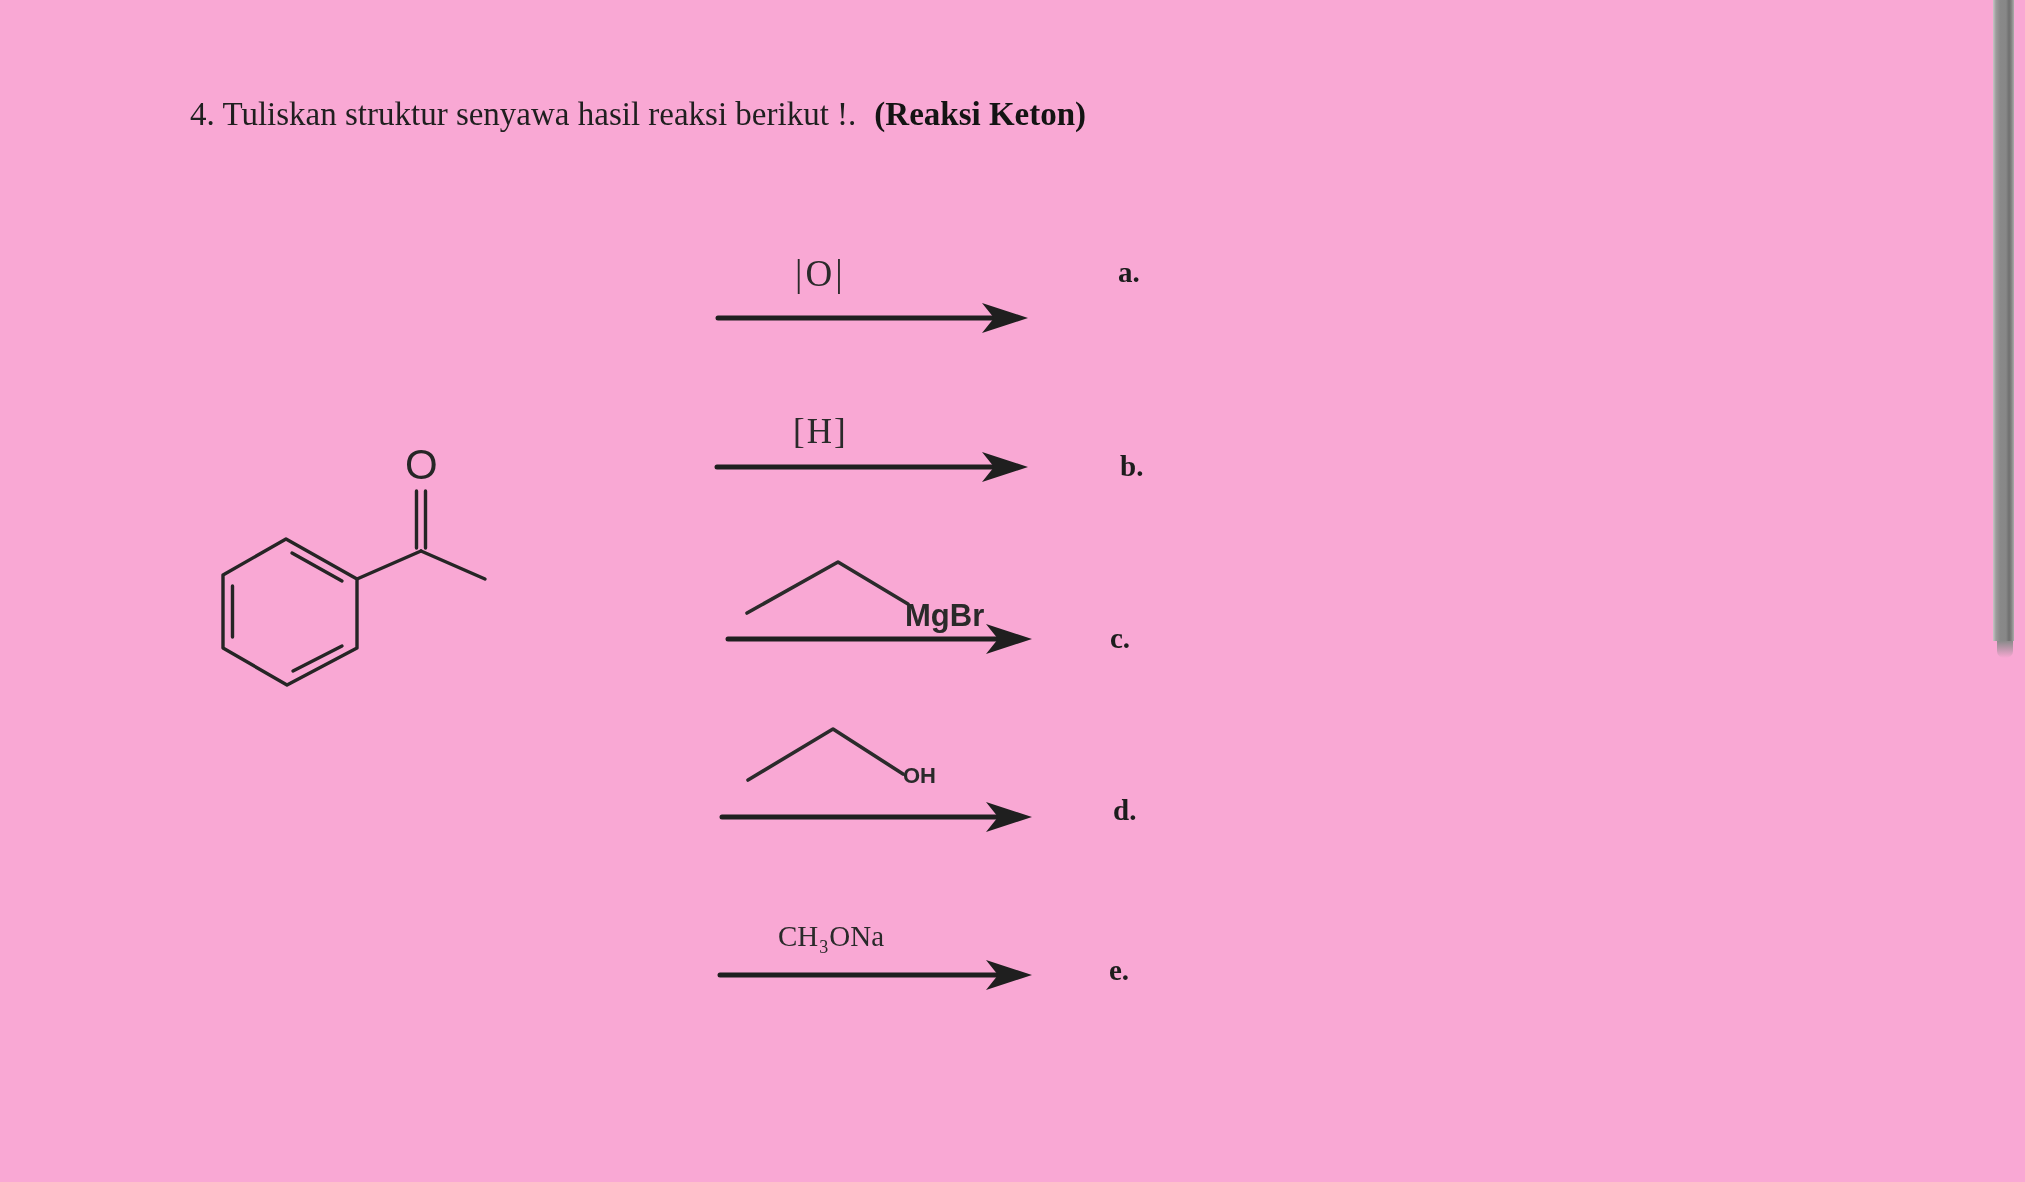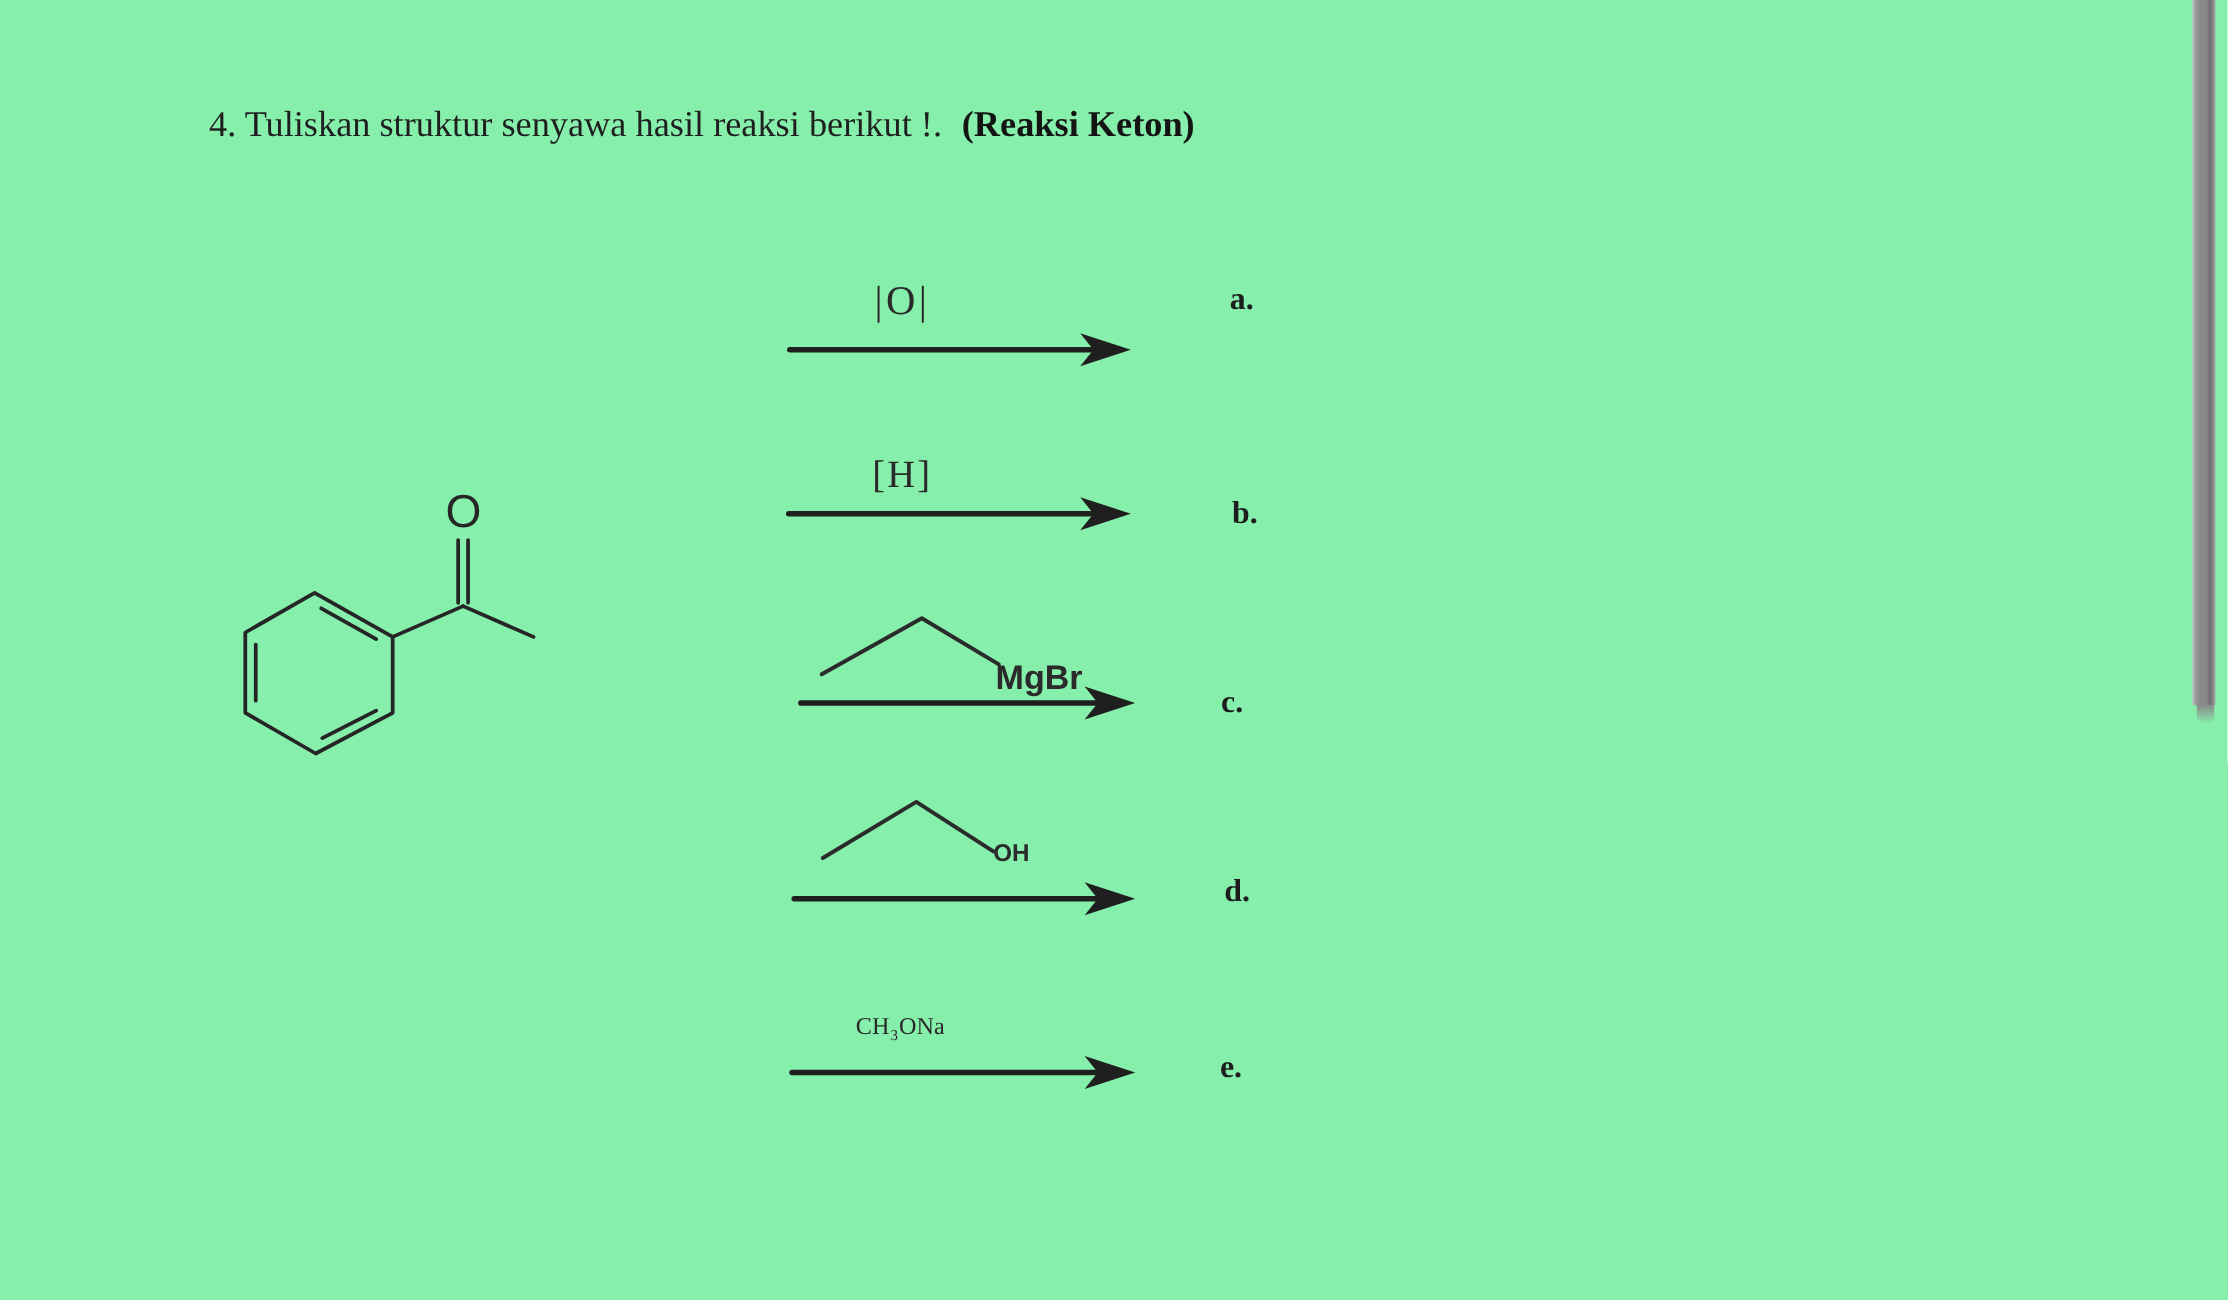--- a/index.html
+++ b/index.html
@@ -1,19 +1,19 @@
 <!DOCTYPE html>
 <html><head>
 <meta charset="utf-8">
 <style>
   html,body{margin:0;padding:0;background:#ffffff;}
   #canvas{
     position:relative;
     width:2025px;height:1182px;
-    background:#86efac;
+    background:#f9a8d4;
     overflow:hidden;
     font-family:"Liberation Serif", serif;
     color:#1b1b1b;
   }
   .abs{position:absolute;}
   .title{
     left:190px;top:94px;
     font-size:33px;line-height:40px;
     white-space:nowrap;
     color:#1f1f1f;
@@ -22,21 +22,21 @@
   .reagent{
     white-space:nowrap;
     color:#2a2a2a;
   }
   .reagent-serif{font-family:"Liberation Serif", serif;}
   .reagent-sans{font-family:"Liberation Sans", sans-serif;font-weight:bold;}
   .reagent-a{left:795px;top:252px;font-size:37px;letter-spacing:3px;}
   .reagent-b{left:793px;top:412px;font-size:35px;letter-spacing:2px;}
   .reagent-c{left:905px;top:598px;font-size:31px;}
   .reagent-d{left:903px;top:763px;font-size:22px;}
-  .reagent-e{left:778px;top:920px;font-size:22px;}
+  .reagent-e{left:778px;top:920px;font-size:29px;}
   .reagent-e sub{font-size:0.62em;margin:0 1px;}
   .option-label{
     font-weight:bold;font-size:29px;color:#1d1d1d;
     font-family:"Liberation Serif", serif;
   }
   .label-a{left:1118px;top:256px;}
   .label-b{left:1120px;top:450px;}
   .label-c{left:1110px;top:622px;}
   .label-d{left:1113px;top:794px;}
   .label-e{left:1109px;top:954px;}

